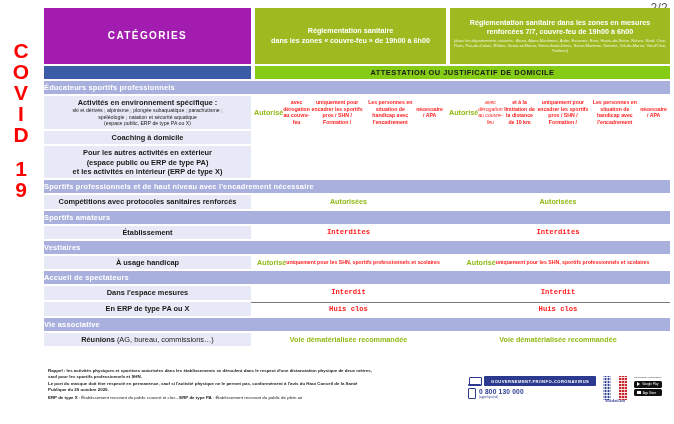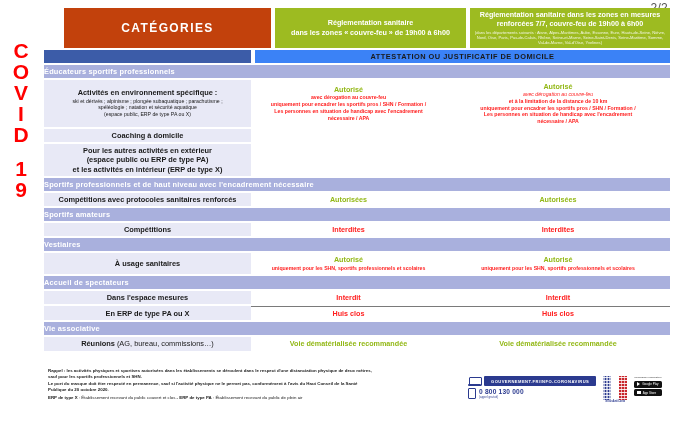--- a/index.html
+++ b/index.html
@@ -23,70 +23,69 @@
     color:#ff0000;font-weight:bold;font-size:21px;line-height:1;
     display:block;
   }
   .covid-strip .gap{height:13px;}
   .sheet{
     position:absolute;left:44px;top:8px;width:626px;
   }
   
   .hdr{display:flex;gap:4px;align-items:stretch;}
   .hdr-cat{
-    width:207px;background:#c2410c;color:#ffffff;
-    font-size:12px;font-weight:bold;letter-spacing:1.4px;
+    width:207px;background:#a21caf;color:#ffffff;
+    font-size:10px;font-weight:bold;letter-spacing:1.4px;
     display:flex;align-items:center;justify-content:center;
     min-height:38px;
-    margin-left:20px;
   }
   .hdr-g1{
     width:191px;background:#9dbb21;color:#ffffff;
     font-size:7.2px;font-weight:bold;line-height:1.35;
     display:flex;align-items:center;justify-content:center;
     text-align:center;padding:3px 4px;box-sizing:border-box;min-height:38px;
   }
   .hdr-g2{
     flex:1;background:#9dbb21;color:#ffffff;
     display:flex;flex-direction:column;align-items:center;justify-content:center;
-    text-align:center;padding:2px 3px;box-sizing:border-box;min-height:38px;
+    text-align:center;padding:10px 3px;box-sizing:border-box;min-height:38px;
   }
   .hdr-g2 .t1{font-size:7.2px;font-weight:bold;line-height:1.3;}
   .hdr-g2 .t2{font-size:4.1px;line-height:1.3;margin-top:1px;color:#f2f6e0;}
   
   .attest{display:flex;gap:4px;margin-top:2px;}
   .attest .blue{width:207px;background:#3c5ca8;height:13px;}
   .attest .txt{
-    flex:1;background:#3b82f6;color:#1a1a1a;
+    flex:1;background:#84cc16;color:#1a1a1a;
     font-size:7.4px;font-weight:bold;letter-spacing:.5px;
     display:flex;align-items:center;justify-content:center;height:13px;
   }
   
   .band{
     background:#a9b0dd;color:#ffffff;font-size:7.4px;font-weight:bold;
     text-align:left;padding:2px 0;margin-top:2px;letter-spacing:.2px;
   }
   
   .row{display:flex;margin-top:2px;align-items:stretch;}
   .cat{
     width:207px;background:#e8e9f6;color:#1a1a1a;
     display:flex;flex-direction:column;align-items:center;justify-content:center;
     text-align:center;padding:2px 4px;box-sizing:border-box;
   }
   .cat .main{font-size:7.4px;font-weight:bold;line-height:1.25;}
   .cat .sub{font-size:5.2px;line-height:1.3;font-weight:normal;}
   .cat .sub2{font-size:5.2px;line-height:1.3;font-weight:normal;}
   .val{
-    width:195px;display:flex;flex-direction:column;
+    width:195px;display:flex;flex-direction:row;
     align-items:center;justify-content:center;text-align:center;
     padding:2px 3px;box-sizing:border-box;
   }
   .val.wide{flex:1;width:auto;}
   .green{color:#93b817;font-weight:bold;font-size:7.2px;line-height:1.3;}
-  .red{color:#ff2020;font-weight:bold;font-size:7.2px;line-height:1.3;}
+  .red{color:#ff2020;font-weight:bold;font-size:7.2px;line-height:1.3;font-family:Liberation Mono, monospace;}
   .red-s{color:#ff2020;font-weight:bold;font-size:5.2px;line-height:1.3;}
   .red-i{color:#ff2020;font-style:italic;font-size:5.2px;line-height:1.3;}
   .topline{border-top:1px solid #7a7a7a;}
   
   .footer{
     position:absolute;left:48px;top:368px;width:420px;
     color:#1a1a1a;
   }
   .footer p{margin:0 0 1.5px 0;font-size:4.4px;line-height:1.35;font-weight:bold;}
   .footer b{font-weight:bold;}
@@ -223,35 +222,35 @@
     </div>
     <div class="val wide">
       <div class="green">Autorisées</div>
     </div>
   </div>
 
   <div class="band">Sportifs amateurs</div>
 
   <div class="row">
     <div class="cat">
-      <div class="main">Compétitions</div>
+      <div class="main">Établissement</div>
     </div>
     <div class="val">
       <div class="red">Interdites</div>
     </div>
     <div class="val wide">
       <div class="red">Interdites</div>
     </div>
   </div>
 
   <div class="band">Vestiaires</div>
 
   <div class="row">
     <div class="cat">
-      <div class="main">À usage sanitaires</div>
+      <div class="main">À usage handicap</div>
     </div>
     <div class="val">
       <div class="green">Autorisé</div>
       <div class="red-s">uniquement pour les SHN, sportifs professionnels et scolaires</div>
     </div>
     <div class="val wide">
       <div class="green">Autorisé</div>
       <div class="red-s">uniquement pour les SHN, sportifs professionnels et scolaires</div>
     </div>
   </div>

